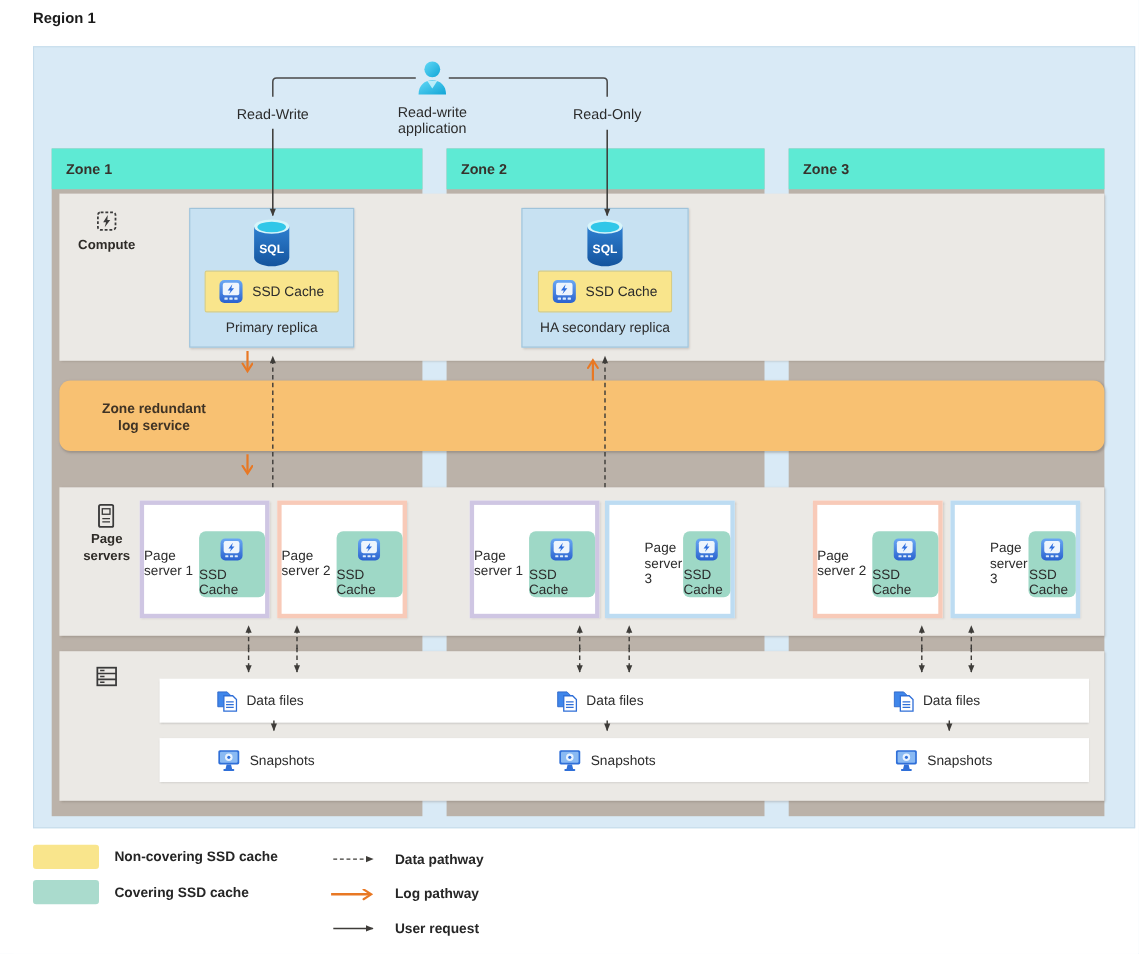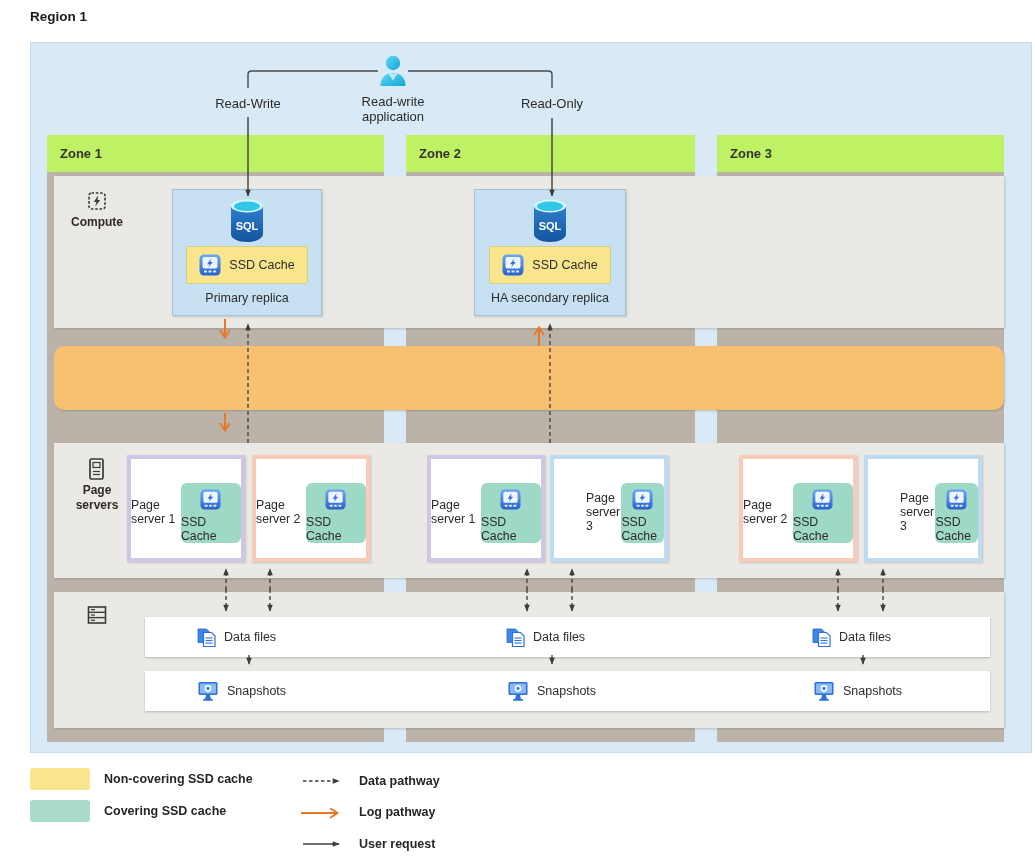--- a/index.html
+++ b/index.html
@@ -7,21 +7,21 @@
           font-family:"Liberation Sans",sans-serif;color:#2d2d2d;overflow:hidden;margin-left:12px;}
   .abs{position:absolute;}
 
   .region-label{left:18px;top:9px;font-size:13.5px;font-weight:bold;color:#1b1b1b;}
   .region-box{left:18px;top:42px;width:1002px;height:711px;background:#d9eaf6;border:1px solid #c6dcec;box-sizing:border-box;}
 
   .zone-col{top:135px;height:607px;background:#bbb2a9;}
   .zone-col.z1{left:35px;width:337px;}
   .zone-col.z2{left:394px;width:289px;}
   .zone-col.z3{left:705px;width:287px;}
-  .zone-header{position:absolute;left:0;top:0;right:0;height:37px;background:#bef264;
+  .zone-header{position:absolute;left:0;top:0;right:0;height:37px;background:#5eead4;
                font-size:13px;font-weight:bold;color:#36322c;line-height:37px;padding-left:13px;box-sizing:border-box;}
 
   .band{left:42px;width:950px;background:#ebe9e5;box-shadow:1px 1px 2px rgba(90,80,70,.28);}
   .band.compute{top:176px;height:152px;}
   .band.pageservers{top:443px;height:135px;}
   .band.storage{top:592px;height:136px;}
   .log-bar{left:42px;top:346px;width:950px;height:64px;background:#f8c172;border-radius:10px;
            box-shadow:1px 1px 2px rgba(90,80,70,.3);}
   .log-label{left:48px;top:363px;width:160px;text-align:center;font-size:12.5px;font-weight:bold;
              color:#3f3325;line-height:16px;}
@@ -149,20 +149,24 @@
         <polygon points="12.2,4.5 8,10.2 10.6,10.2 9.2,13.5 13.8,8.1 11.3,8.1" fill="#2e6ede"></polygon>
         <rect x="5" y="16.5" width="3" height="2" rx="0.5" fill="#dcebfb"></rect>
         <rect x="9.5" y="16.5" width="3" height="2" rx="0.5" fill="#dcebfb"></rect>
         <rect x="14" y="16.5" width="3" height="2" rx="0.5" fill="#dcebfb"></rect>
       </svg>
       <span class="txt">SSD Cache</span>
     </div>
     <div class="title">HA secondary replica</div>
   </div>
 
+  <div class="abs log-label">
+    <div>Zone redundant</div>
+    <div>log service</div>
+  </div>
 
   <svg class="abs" style="left:77px;top:458px" width="15" height="22" viewBox="0 0 15 22">
     <rect x="1" y="1" width="13" height="20" rx="1.5" fill="none" stroke="#3a3a3a" stroke-width="1.7"></rect>
     <rect x="4" y="4.5" width="7" height="5" fill="none" stroke="#3a3a3a" stroke-width="1.2"></rect>
     <line x1="4" y1="13.5" x2="11" y2="13.5" stroke="#3a3a3a" stroke-width="1.2"></line>
     <line x1="4" y1="16.5" x2="11" y2="16.5" stroke="#3a3a3a" stroke-width="1.2"></line>
   </svg>
   <div class="abs row-label ps-label">
     <div>Page</div>
     <div>servers</div>

